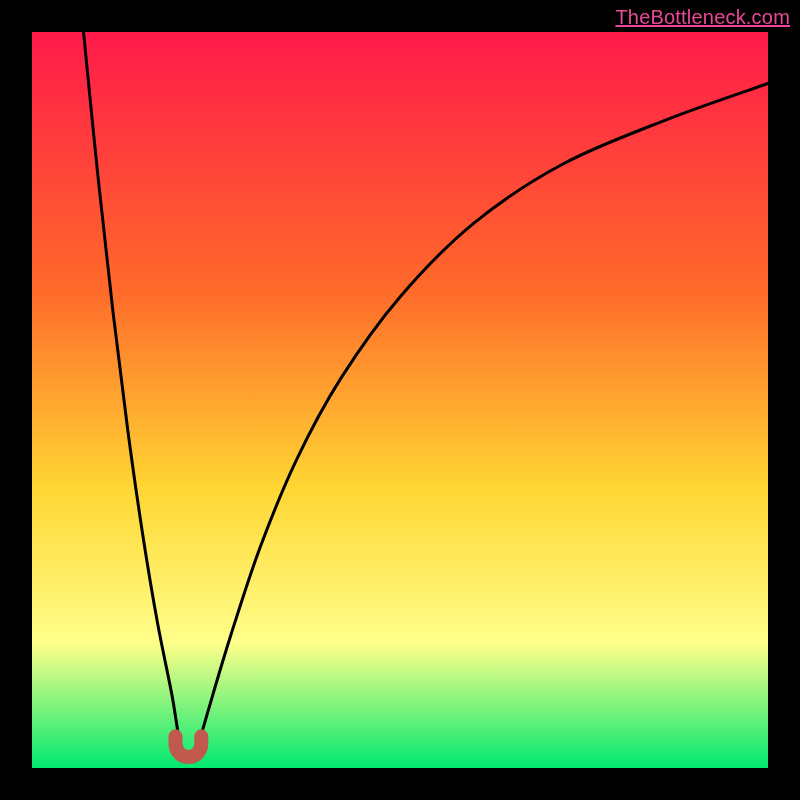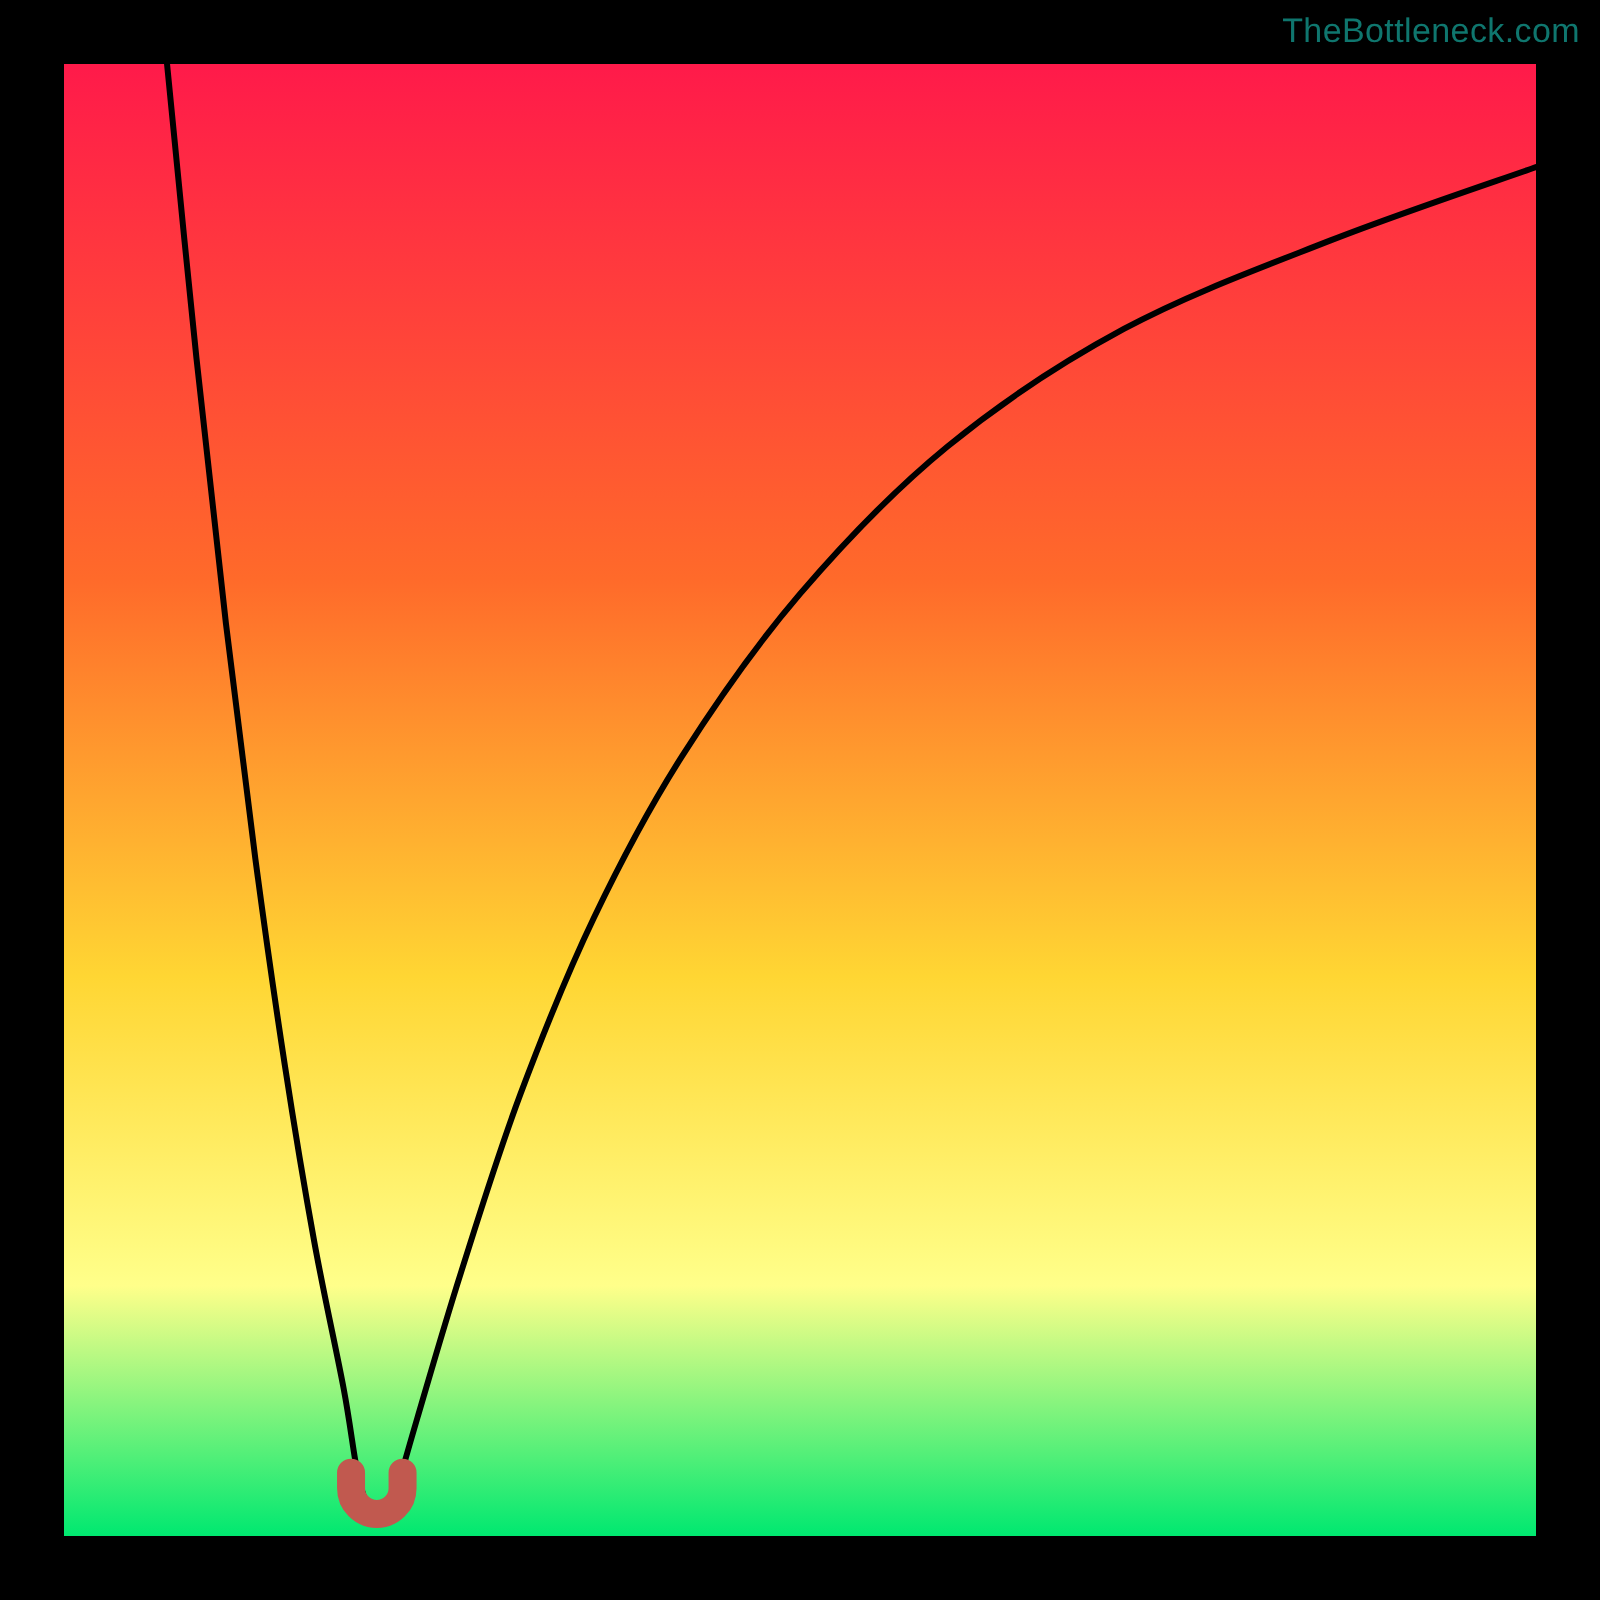--- a/index.html
+++ b/index.html
@@ -27,24 +27,25 @@
   }
   .plot svg {
     display: block;
     width: 736px;
     height: 736px;
   }
   .watermark {
     position: absolute;
     top: 6px;
     right: 10px;
-    color: #0f766e;
-    font-size: 17px;
+    color: #ec4899;
+    font-size: 20px;
     font-weight: 400;
     letter-spacing: 0.2px;
+    text-decoration: underline;
   }
 </style>
 </head>
 <body>
 
 <div class="frame">
 
   <div class="watermark">TheBottleneck.com</div>
 
   <div class="plot">

